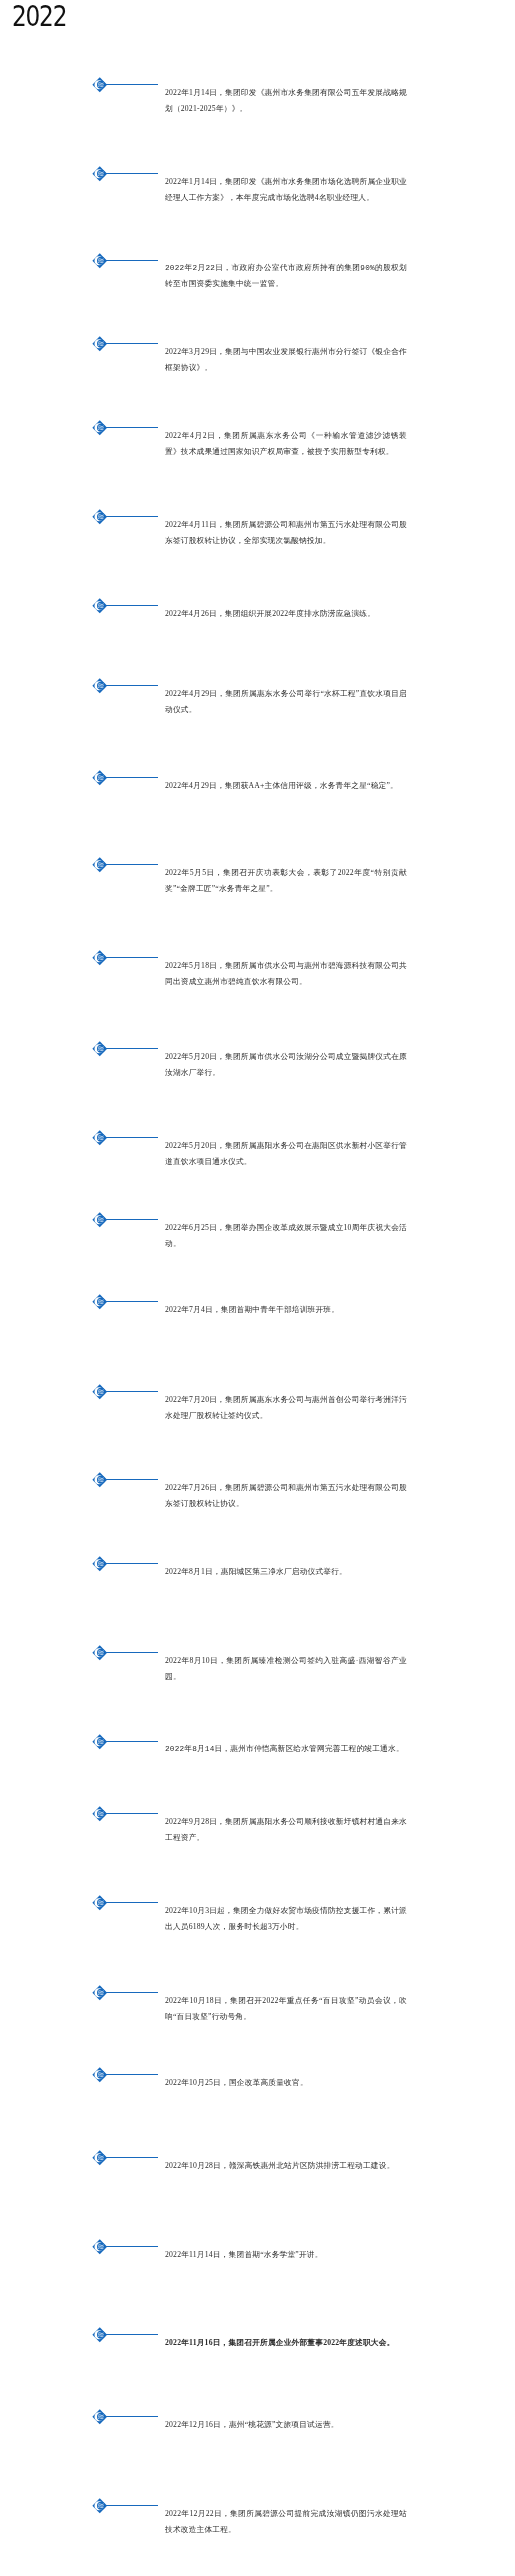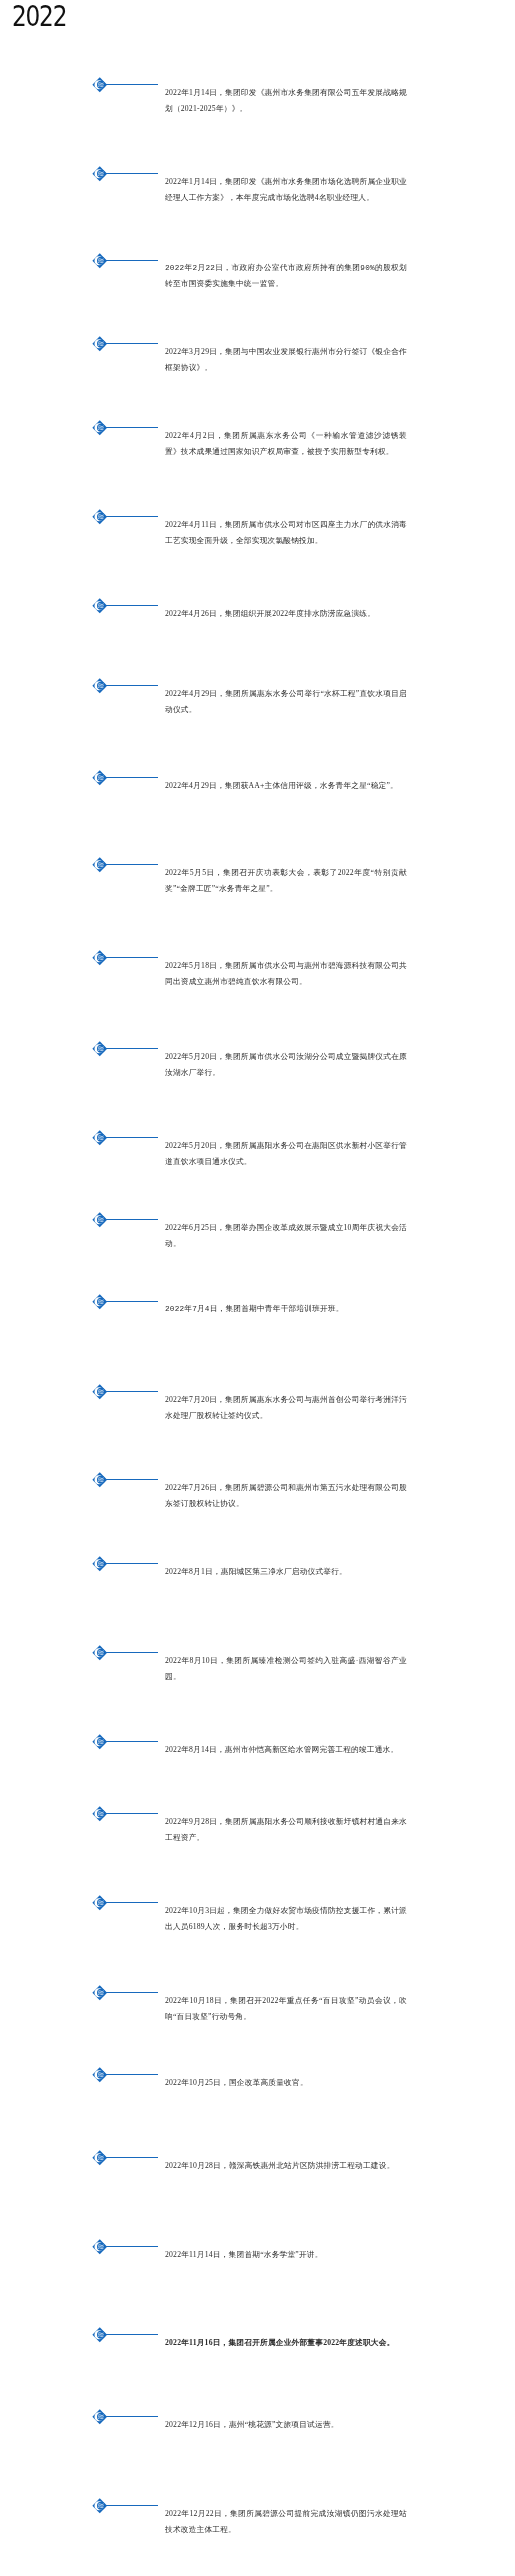--- a/index.html
+++ b/index.html
@@ -148,21 +148,21 @@
       <svg viewBox="0 0 44 44" aria-hidden="true">
         <path class="d-bg" d="M22 1 L43 22 L22 43 L1 22 Z"></path>
         <circle class="d-moon" cx="20" cy="22" r="13"></circle>
         <circle class="d-hole" cx="25.5" cy="22" r="11.3"></circle>
         <path class="d-wave" d="M18 17.5 q3.5 -3 7 0 t7 0"></path>
         <path class="d-wave" d="M18 22 q3.5 -3 7 0 t7 0"></path>
         <path class="d-wave" d="M18 26.5 q3.5 -3 7 0 t7 0"></path>
       </svg>
     </span>
     <span class="connector"></span>
-    <p class="entry-text">2022年4月11日，集团所属市供水公司对市区四座主力水厂的供水消毒工艺实现全面升级，全部实现次氯酸钠投加。</p>
+    <p class="entry-text">2022年4月11日，集团所属碧源公司和惠州市第五污水处理有限公司股东签订股权转让协议，全部实现次氯酸钠投加。</p>
   </div>
       <div class="entry" style="top: 598px;">
     <span class="diamond">
       <svg viewBox="0 0 44 44" aria-hidden="true">
         <path class="d-bg" d="M22 1 L43 22 L22 43 L1 22 Z"></path>
         <circle class="d-moon" cx="20" cy="22" r="13"></circle>
         <circle class="d-hole" cx="25.5" cy="22" r="11.3"></circle>
         <path class="d-wave" d="M18 17.5 q3.5 -3 7 0 t7 0"></path>
         <path class="d-wave" d="M18 22 q3.5 -3 7 0 t7 0"></path>
         <path class="d-wave" d="M18 26.5 q3.5 -3 7 0 t7 0"></path>
@@ -262,21 +262,21 @@
         <circle class="d-moon" cx="20" cy="22" r="13"></circle>
         <circle class="d-hole" cx="25.5" cy="22" r="11.3"></circle>
         <path class="d-wave" d="M18 17.5 q3.5 -3 7 0 t7 0"></path>
         <path class="d-wave" d="M18 22 q3.5 -3 7 0 t7 0"></path>
         <path class="d-wave" d="M18 26.5 q3.5 -3 7 0 t7 0"></path>
       </svg>
     </span>
     <span class="connector"></span>
     <p class="entry-text">2022年6月25日，集团举办国企改革成效展示暨成立10周年庆祝大会活动。</p>
   </div>
-      <div class="entry" style="top: 1294px; font-family: Liberation Mono, monospace;">
+      <div class="entry" style="top: 1294px;">
     <span class="diamond">
       <svg viewBox="0 0 44 44" aria-hidden="true">
         <path class="d-bg" d="M22 1 L43 22 L22 43 L1 22 Z"></path>
         <circle class="d-moon" cx="20" cy="22" r="13"></circle>
         <circle class="d-hole" cx="25.5" cy="22" r="11.3"></circle>
         <path class="d-wave" d="M18 17.5 q3.5 -3 7 0 t7 0"></path>
         <path class="d-wave" d="M18 22 q3.5 -3 7 0 t7 0"></path>
         <path class="d-wave" d="M18 26.5 q3.5 -3 7 0 t7 0"></path>
       </svg>
     </span>
@@ -332,21 +332,21 @@
         <circle class="d-moon" cx="20" cy="22" r="13"></circle>
         <circle class="d-hole" cx="25.5" cy="22" r="11.3"></circle>
         <path class="d-wave" d="M18 17.5 q3.5 -3 7 0 t7 0"></path>
         <path class="d-wave" d="M18 22 q3.5 -3 7 0 t7 0"></path>
         <path class="d-wave" d="M18 26.5 q3.5 -3 7 0 t7 0"></path>
       </svg>
     </span>
     <span class="connector"></span>
     <p class="entry-text">2022年8月10日，集团所属臻准检测公司签约入驻高盛·西湖智谷产业园。</p>
   </div>
-      <div class="entry" style="top: 1734px;">
+      <div class="entry" style="top: 1734px; font-family: Liberation Mono, monospace;">
     <span class="diamond">
       <svg viewBox="0 0 44 44" aria-hidden="true">
         <path class="d-bg" d="M22 1 L43 22 L22 43 L1 22 Z"></path>
         <circle class="d-moon" cx="20" cy="22" r="13"></circle>
         <circle class="d-hole" cx="25.5" cy="22" r="11.3"></circle>
         <path class="d-wave" d="M18 17.5 q3.5 -3 7 0 t7 0"></path>
         <path class="d-wave" d="M18 22 q3.5 -3 7 0 t7 0"></path>
         <path class="d-wave" d="M18 26.5 q3.5 -3 7 0 t7 0"></path>
       </svg>
     </span>

